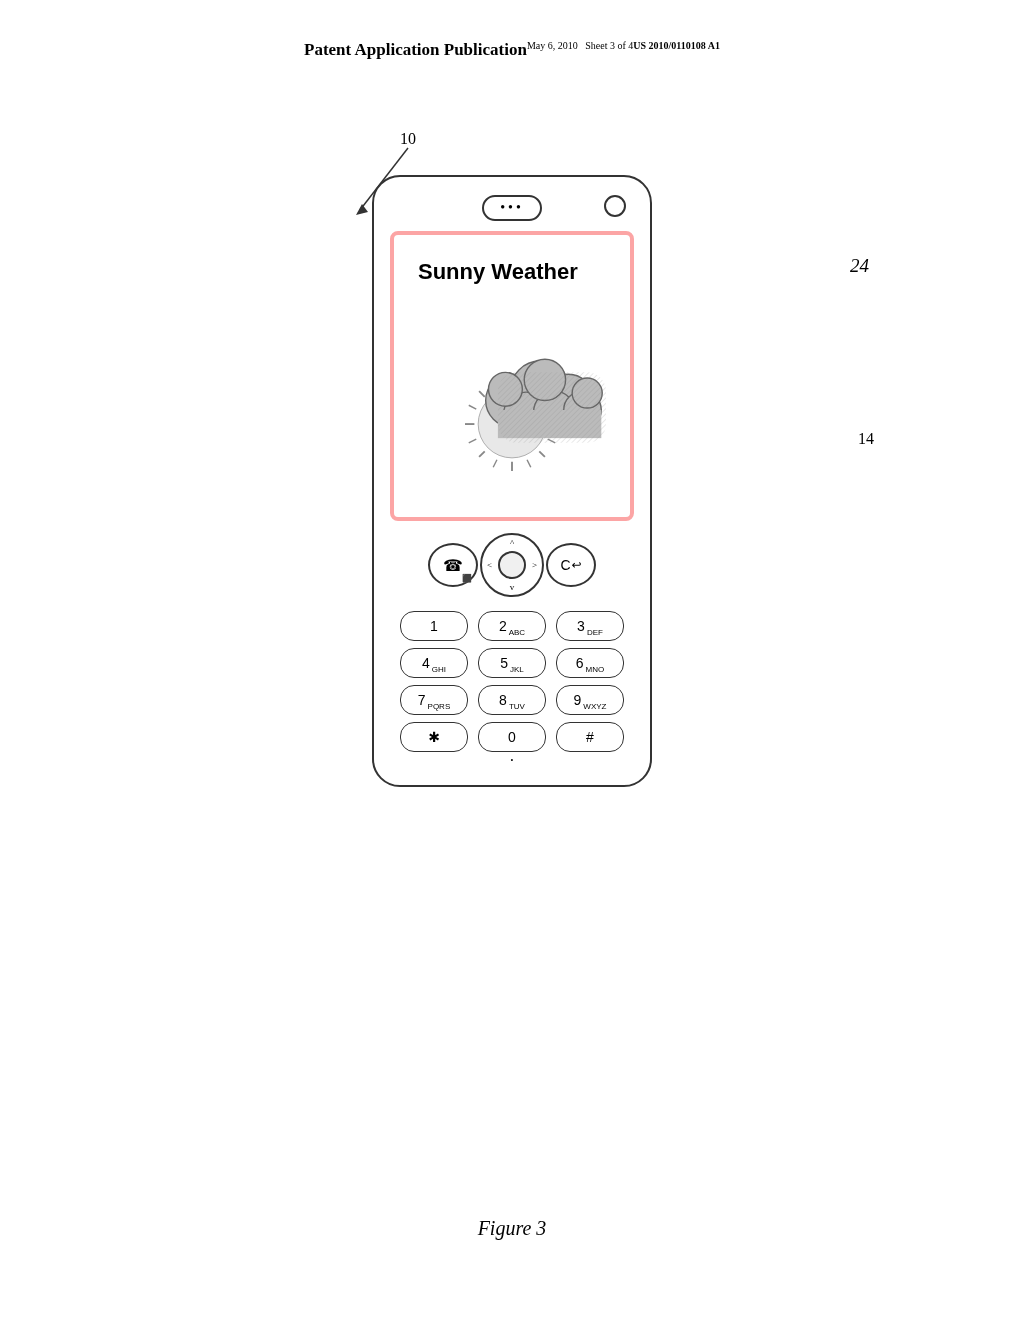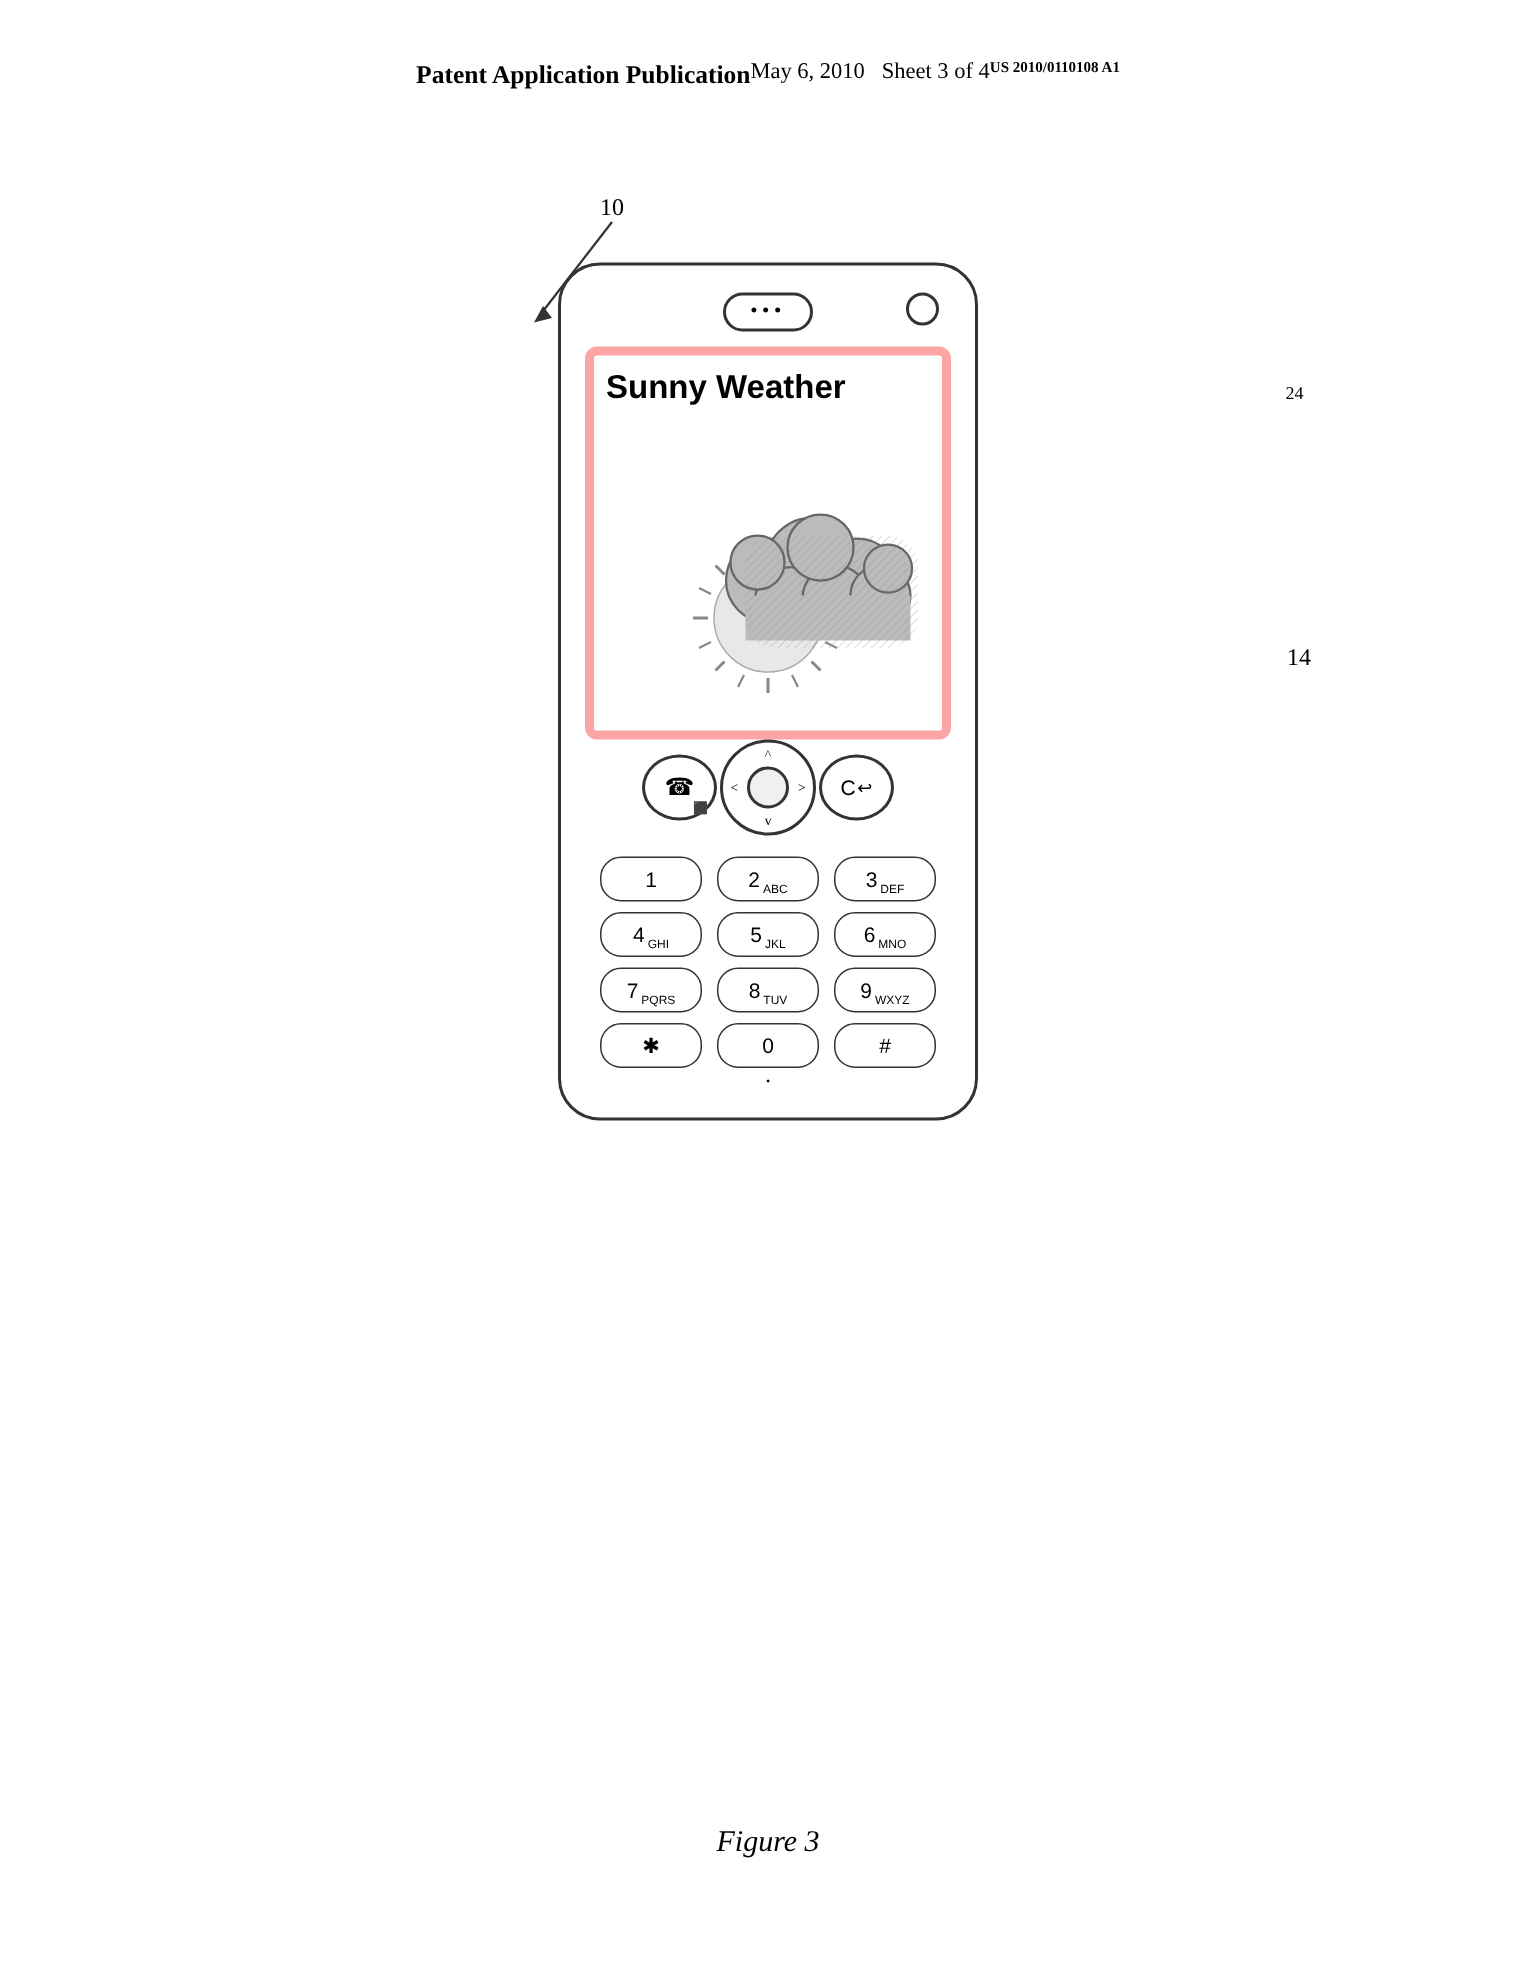--- a/index.html
+++ b/index.html
@@ -19,21 +19,21 @@
       align-items: flex-start;
       padding: 40px 60px 20px 60px;
       font-size: 15px;
     }
     .patent-header .title {
       font-weight: bold;
       font-size: 17px;
     }
     .patent-header .date-sheet {
       text-align: center;
-      font-size: 15px;
+      font-size: 10px;
     }
     .patent-header .patent-num {
       font-size: 10px;
       font-weight: bold;
     }
 
     
     .ref-10 {
       position: absolute;
       top: 130px;
@@ -96,24 +96,25 @@
       right: 8px;
       top: 0px;
       width: 22px;
       height: 22px;
       border: 2px solid #333;
       border-radius: 50%;
     }
 
     
     .phone-screen {
-      border: 6px solid #fca5a5;
+      border: 4px solid #fca5a5;
       border-radius: 8px;
-      padding: 8px;
+      padding: 24px;
       background: #fff;
+      margin-bottom: 12px;
       position: relative;
     }
     .screen-title {
       font-size: 22px;
       font-weight: bold;
       font-family: Arial, sans-serif;
       margin-bottom: 8px;
     }
     .weather-image {
       width: 100%;
@@ -276,21 +277,21 @@
 <div class="patent-header">
   <div class="title">Patent Application Publication</div>
   <div class="date-sheet">
     <span>May 6, 2010</span>&nbsp;&nbsp;
     <span>Sheet 3 of 4</span>
   </div>
   <div class="patent-num">US 2010/0110108 A1</div>
 </div>
 
 <div class="ref-10" style="font-size:16px;">10</div>
-<div class="ref-24" style="font-size:12px;">24</div>
+<div class="ref-24" style="font-size:19px;font-style:italic;">24</div>
 <div class="ref-14" style="font-size:16px;text-align:center;">14</div>
 
 <svg class="annotations-svg">
 
   <line x1="408" y1="148" x2="360" y2="210" stroke="#333" stroke-width="1.5"></line>
   <polygon points="356,215 362,204 368,212" fill="#333"></polygon>
 
   <line x1="648" y1="268" x2="598" y2="268" stroke="#333" stroke-width="1.5"></line>
   <polygon points="593,268 603,263 603,273" fill="#333"></polygon>
 

